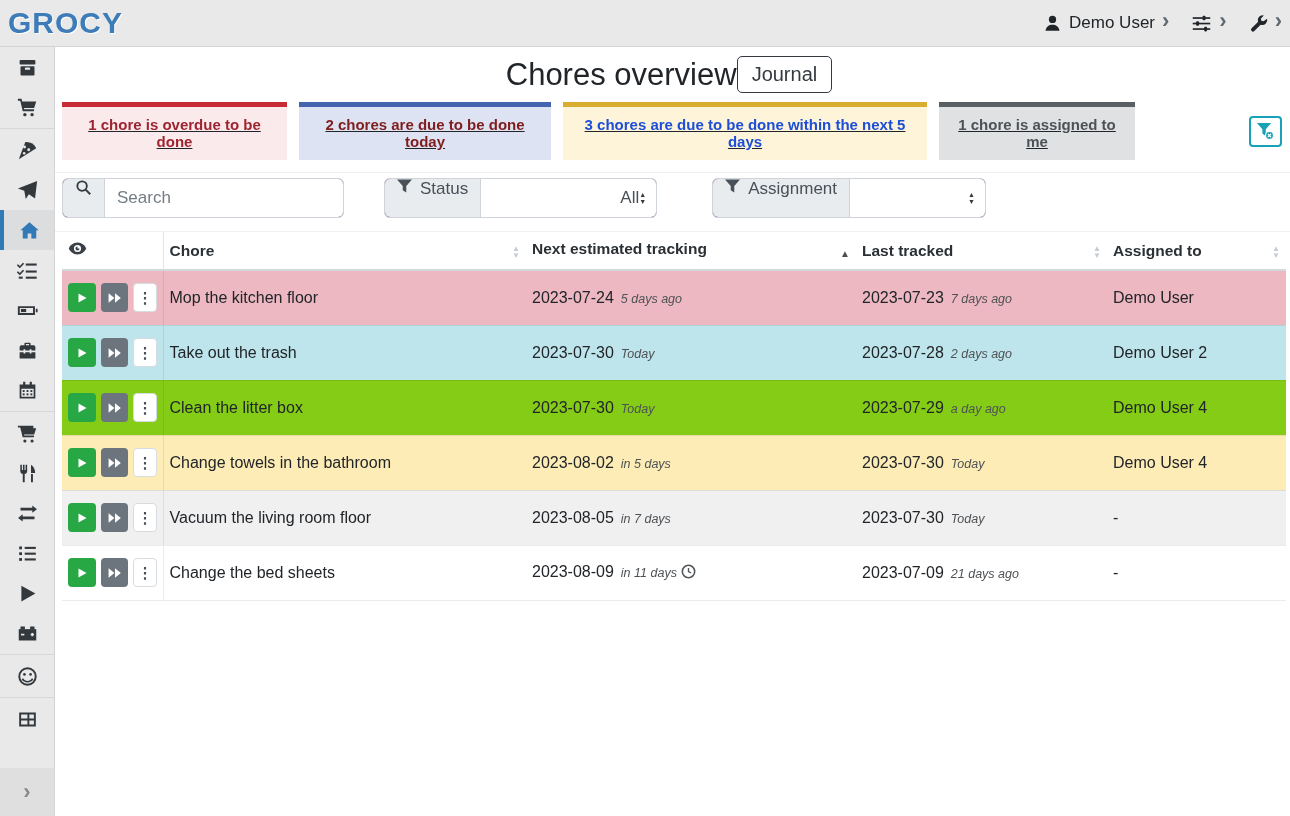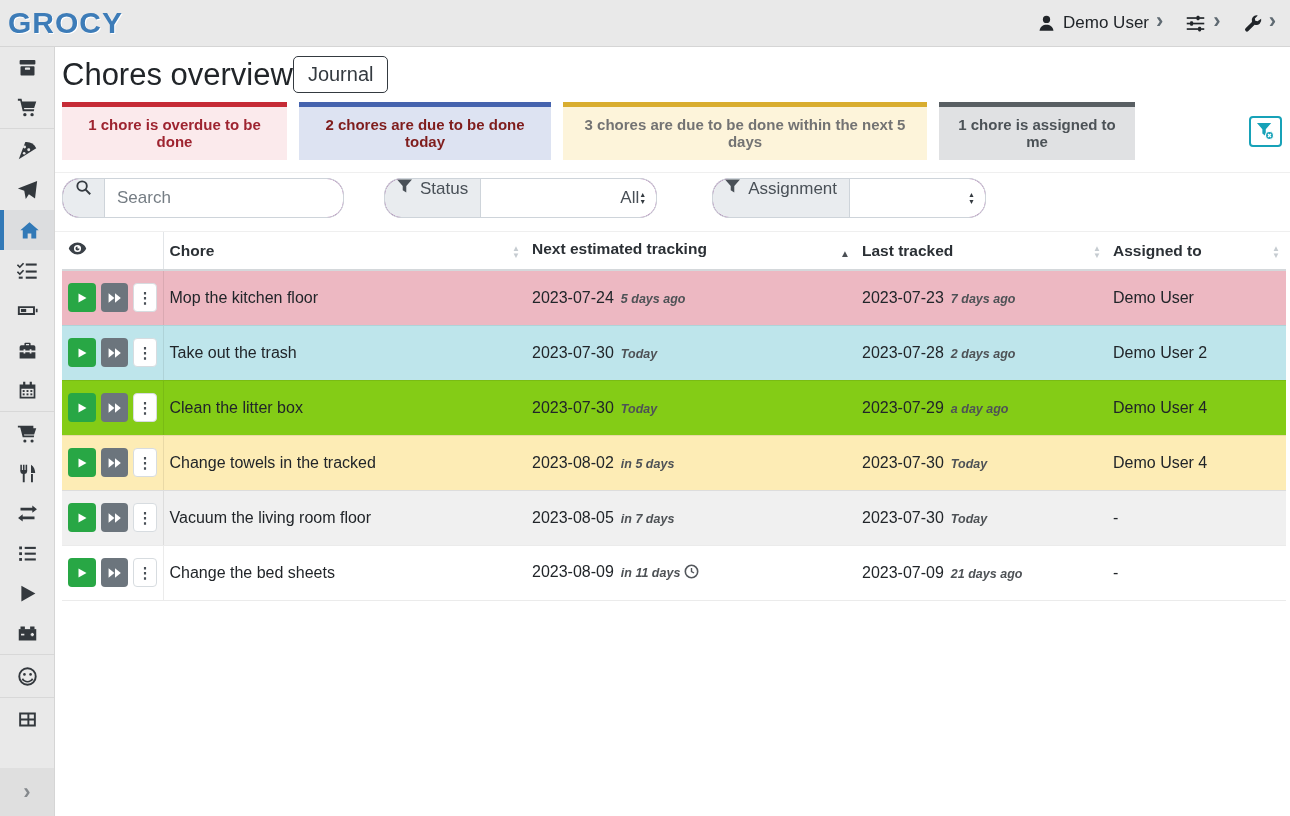--- a/index.html
+++ b/index.html
@@ -7,21 +7,21 @@
   body {
     width:1290px; height:816px; overflow:hidden;
     font-family:"Liberation Sans", sans-serif;
     background:#fff; color:#212529;
   }
   
   .navbar {
     position:fixed; top:0; left:0; width:1290px; height:47px;
     background:#e9e9e9; border-bottom:1px solid #d5d5d5;
     display:flex; align-items:center; justify-content:space-between;
-    padding:0 14px 0 8px; z-index:20;
+    padding:0 8px 0 8px; z-index:20;
   }
   .logo {
     font-weight:900; font-size:30px; letter-spacing:1px; color:#3d7cb8;
     text-shadow:1px 1px 0 #ffffff; font-stretch:condensed;
   }
   .nav-right { display:flex; align-items:center; gap:22px; }
   .nav-group { display:flex; align-items:center; gap:7px; font-size:17px; color:#212529; cursor:pointer; }
   .chev::before { content:"›"; font-size:22px; line-height:16px; color:#5f6a72; font-weight:bold; }
   .nav-icon svg { display:block; }
 
@@ -37,53 +37,53 @@
   .side-div { border-top:1px solid #d8d8d8; margin:1px 0; }
   .side-collapse {
     position:absolute; bottom:0; left:0; width:100%; height:48px;
     background:#dfdfdf; display:flex; align-items:center; justify-content:center; cursor:pointer;
   }
   .side-collapse .chev2::before { content:"›"; font-size:22px; color:#85898d; font-weight:bold; }
 
   
   .content { margin-left:55px; margin-top:47px; width:1235px; }
   .content-header {
-    display:flex; align-items:center; justify-content:flex-start;
+    display:flex; align-items:center; justify-content:center;
     padding:8px 14px 6px 7px; height:53px;
   }
   .page-title { font-size:31px; font-weight:500; color:#212529; }
   .btn-journal {
     background:#fff; border:1px solid #343a40; border-radius:5px;
     padding:6px 14px; font-size:20px; color:#343a40; cursor:pointer;
     font-family:inherit;
   }
 
   
   .banners {
     display:flex; align-items:center; gap:12px;
-    padding:2px 8px 12px 7px; border-bottom:1px solid #efefef;
+    padding:2px 8px 12px 7px; border-bottom:1px solid #efefef;text-decoration:underline;
   }
   .banner {
     border-top:5px solid; padding:9px 10px 10px; font-weight:bold; font-size:15px;
     text-align:center;
   }
   .banner.danger    { width:225px; border-color:#c62b36; background:#fbeaec; color:#9e2430; }
   .banner.primary   { width:252px; border-color:#4563ae; background:#dde3f2; color:#7f1d1d; }
-  .banner.warning   { width:364px; border-color:#d9ad2f; background:#fdf4da; color:#737373; }
+  .banner.warning   { width:364px; border-color:#d9ad2f; background:#fdf4da; color:#1d4ed8; }
   .banner.secondary { width:196px; border-color:#595f63; background:#e0e1e3; color:#4c5257; }
   .btn-filter-clear {
     margin-left:auto; width:33px; height:31px; background:#fff;
     border:2px solid #17a2b8; border-radius:4px;
     display:flex; align-items:center; justify-content:center; cursor:pointer;
   }
 
   
   .filters { display:flex; align-items:center; padding:5px 8px 13px 7px; border-bottom:1px solid #efefef; }
   .input-group {
-    display:flex; height:40px; border:1px solid #ced4da; border-radius:17px;
+    display:flex; height:40px; border:1px solid #ced4da; border-radius:6px;
     overflow:hidden; background:#701a75; align-items:stretch;
   }
   .prepend {
     background:#e9ecef; border-right:1px solid #ced4da;
     display:flex; align-items:flex-start; gap:8px; padding:0 12px;
     color:#495057; font-size:17px; white-space:nowrap;
   }
   .search-group { margin-right:40px; }
   .search-group input {
     border:none; outline:none; width:238px; padding:0 12px;
@@ -135,21 +135,21 @@
   }
   .btn-skip {
     width:29px; height:29px; border:none; border-radius:4px; background:#6c757d;
     display:flex; align-items:center; justify-content:center; cursor:pointer; padding:0;
   }
   .btn-menu {
     width:24px; height:29px; border:1px solid #d7dce0; border-radius:4px; background:#fff;
     display:flex; align-items:center; justify-content:center; cursor:pointer; padding:0;
   }
   .kebab::before { content:"⋮"; font-size:15px; font-weight:bold; color:#495057; letter-spacing:0; line-height:15px; }
-  .note { font-style:italic; font-size:12.5px; color:#4e5256; margin-left:7px;font-weight:bold; }
+  .note { font-style:italic; font-size:12.5px; color:#4e5256; margin-left:7px; }
   .clockwrap { margin-left:4px; vertical-align:-2px; display:inline-block; }
 </style>
 </head>
 <body>
 
 <div class="navbar">
   <div class="logo">GROCY</div>
   <div class="nav-right">
     <div class="nav-group">
       <span class="nav-icon">
@@ -499,21 +499,21 @@
           <button class="btn-skip">
                 <svg width="14" height="12" viewBox="0 0 24 20" fill="#fff">
                   <path d="M1 2l10 8-10 8zM12 2l10 8-10 8z"></path>
                 </svg>
               </button>
           <button class="btn-menu">
                 <span class="kebab"></span>
               </button>
         </div>
           </td>
-        <td>Change towels in the tracked</td>
+        <td>Change towels in the bathroom</td>
         <td><span>2023-08-02</span><span class="note">in 5 days</span></td>
         <td><span>2023-07-30</span><span class="note">Today</span></td>
         <td>Demo User 4</td>
       </tr>
 
       <tr class="row-stripe">
         <td class="cell-actions">
             <div class="actions">
           <button class="btn-track">
                 <svg width="12" height="12" viewBox="0 0 24 24" fill="#fff">

